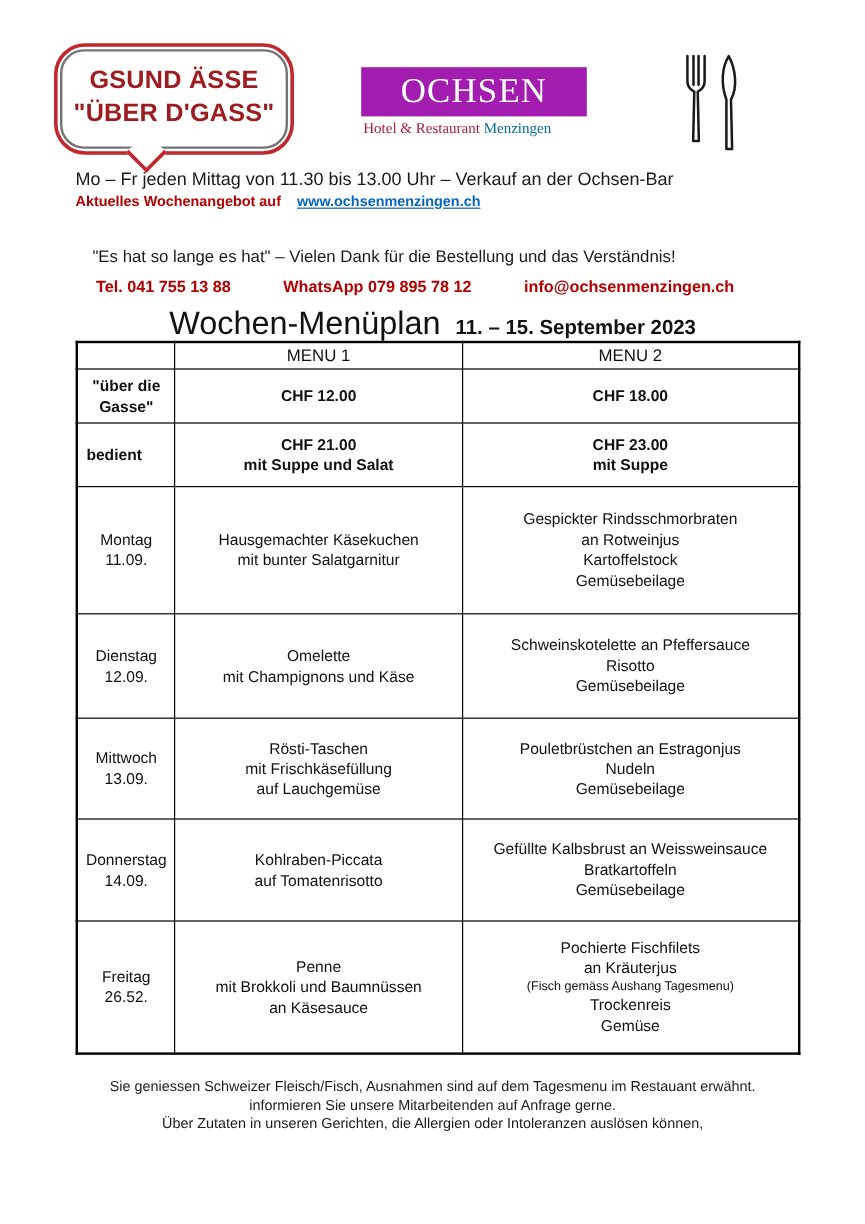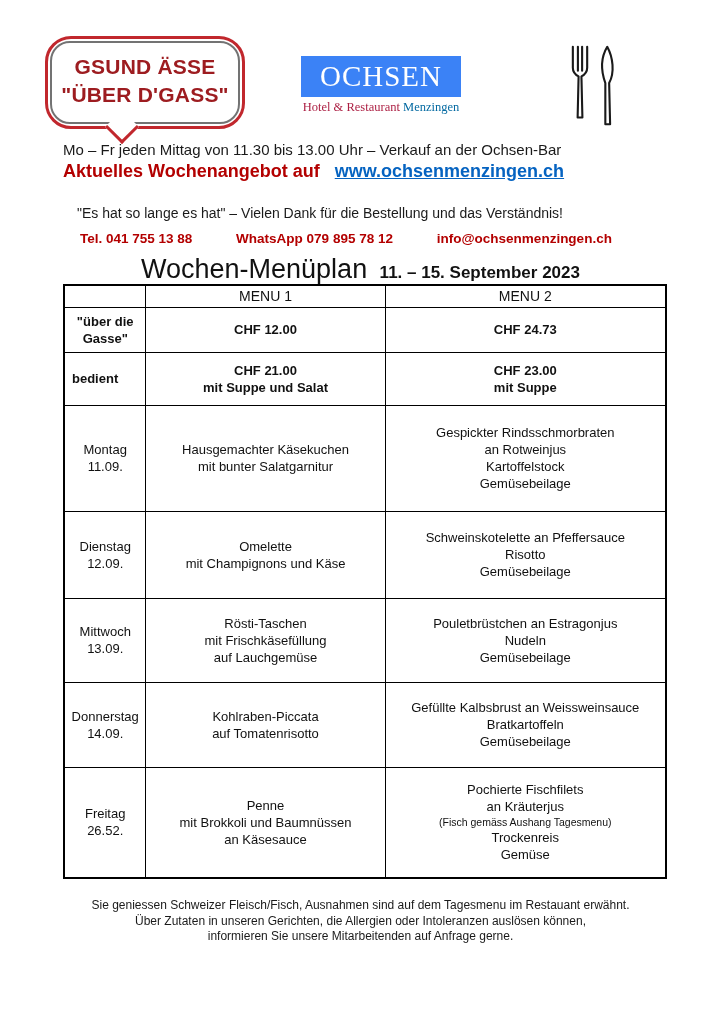--- a/index.html
+++ b/index.html
@@ -20,34 +20,34 @@
     font-weight:bold; font-size:21px; line-height:1.35;
     color:#9d1c20; letter-spacing:0.2px; white-space:nowrap;
   }
   .badge-tail {
     position:absolute; left:62px; bottom:-13px; width:24px; height:24px;
     background:#fff; border-right:3px solid #c1272d; border-bottom:3px solid #c1272d;
     transform:rotate(45deg);
   }
   .logo { position:absolute; left:301px; top:56px; width:160px; text-align:center; }
   .logo-banner {
-    width:160px; height:41px; background:#3b82f6; color:#fff;
+    width:188px; height:41px; background:#a21caf; color:#fff;
     font-family:"Liberation Serif", serif; font-size:29px; line-height:41px;
     text-align:center; letter-spacing:1px;
   }
   .logo-sub {
     margin-top:3px; font-family:"Liberation Serif", serif;
     font-size:12.5px; color:#ac1f43; white-space:nowrap;
   }
   .logo-sub .black { color:#0369a1; }
   .cutlery { position:absolute; left:552px; top:42px; }
 
   
   .l1 { position:absolute; left:63px; top:141px; font-size:15px; color:#1a1a1a; }
-  .l2 { position:absolute; left:63px; top:161px; font-size:18px; font-weight:bold; }
+  .l2 { position:absolute; left:63px; top:161px; font-size:12px; font-weight:bold; }
   .l2 .red { color:#b30000; }
   .l2 a { color:#0563c1; text-decoration:underline; margin-left:10px; }
   .l3 { position:absolute; left:40px; top:187px; font-size:14px; color:#1a1a1a; }
   .l3 .arrow { color:#c1272d; font-size:15px; font-weight:bold; margin-right:6px; }
   .l3 .darkred { color:#b30000; font-weight:bold; }
   .l4 { position:absolute; left:77px; top:205px; font-size:14px; color:#1a1a1a; }
   .telline { position:absolute; left:80px; top:231px; font-size:13.5px; font-weight:bold; color:#b30000; }
   .telline span { margin-right:40px; }
   .telline span:last-child { margin-right:0; }
 
@@ -143,21 +143,21 @@
       <th>MENU 1</th>
       <th>MENU 2</th>
     </tr>
 
     <tr class="r-gasse">
       <td class="daycell bold">
         <div>"über die</div>
         <div style="text-align:center;">Gasse"</div>
       </td>
       <td class="bold">CHF 12.00</td>
-      <td class="bold">CHF 24.73</td>
+      <td class="bold">CHF 18.00</td>
     </tr>
 
     <tr class="r-bedient">
       <td class="bold" style="text-align:left; padding-left:7px;">bedient</td>
       <td class="bold">
         <div>CHF 21.00</div>
         <div>mit Suppe und Salat</div>
       </td>
       <td class="bold">
         <div>CHF 23.00</div>
@@ -247,17 +247,17 @@
         <div class="small-note">(Fisch gemäss Aushang Tagesmenu)</div>
         <div>Trockenreis</div>
         <div>Gemüse</div>
       </td>
     </tr>
   </tbody>
     </table>
 
   <div class="footer">
     <div>Sie geniessen Schweizer Fleisch/Fisch, Ausnahmen sind auf dem Tagesmenu im Restauant erwähnt.</div>
+    <div>informieren Sie unsere Mitarbeitenden auf Anfrage gerne.</div>
     <div>Über Zutaten in unseren Gerichten, die Allergien oder Intoleranzen auslösen können,</div>
-    <div>informieren Sie unsere Mitarbeitenden auf Anfrage gerne.</div>
   </div>
 
 </div>
 
 </body></html>

